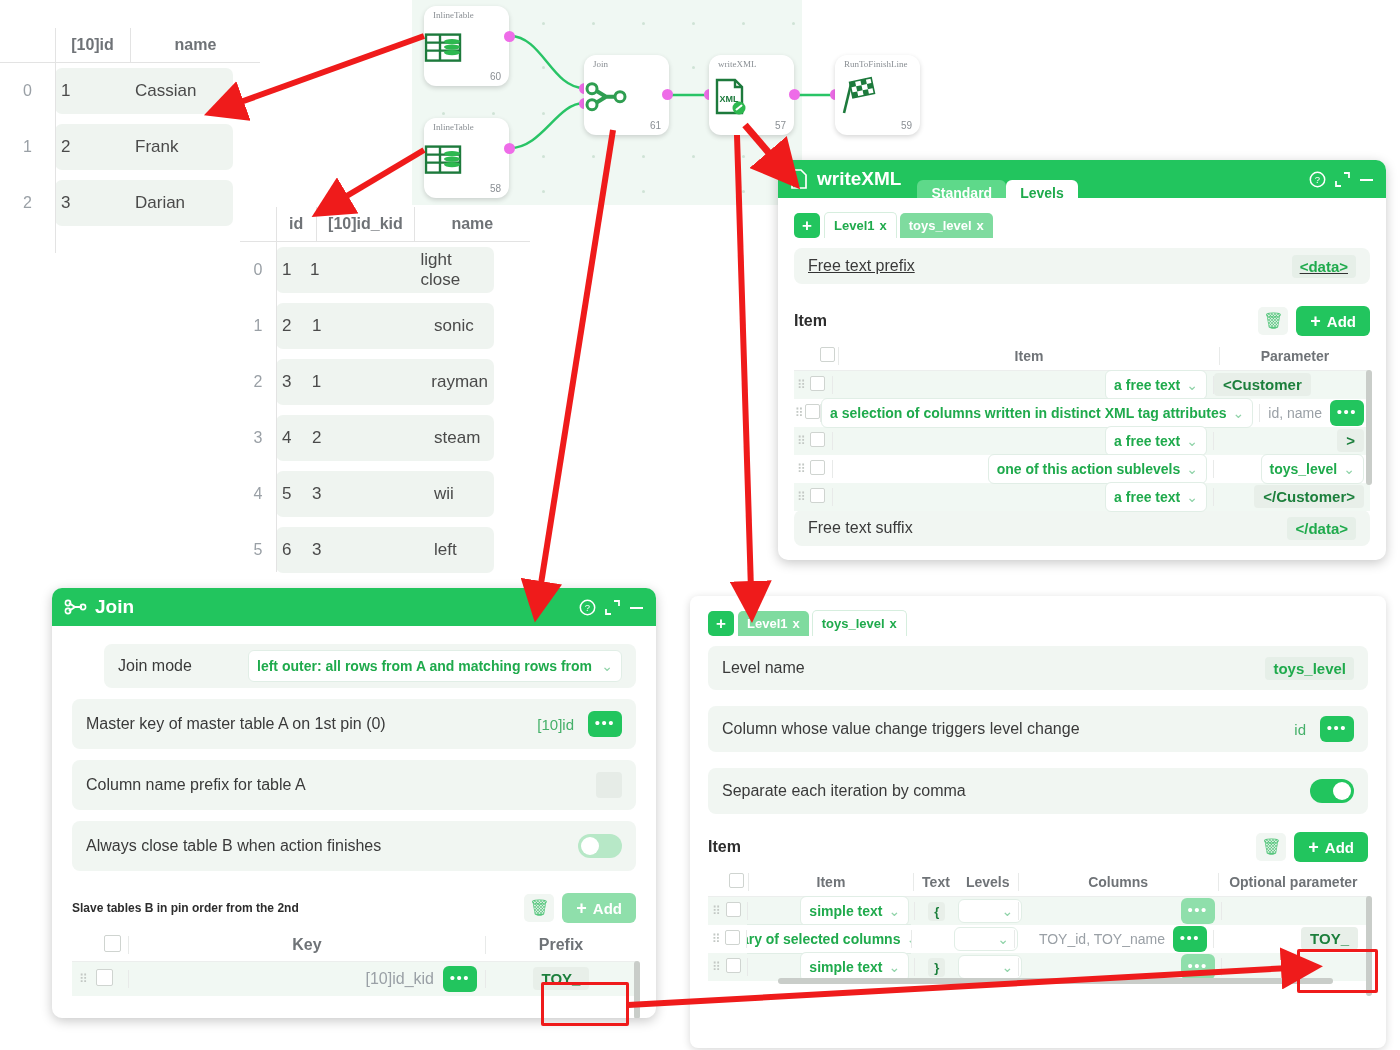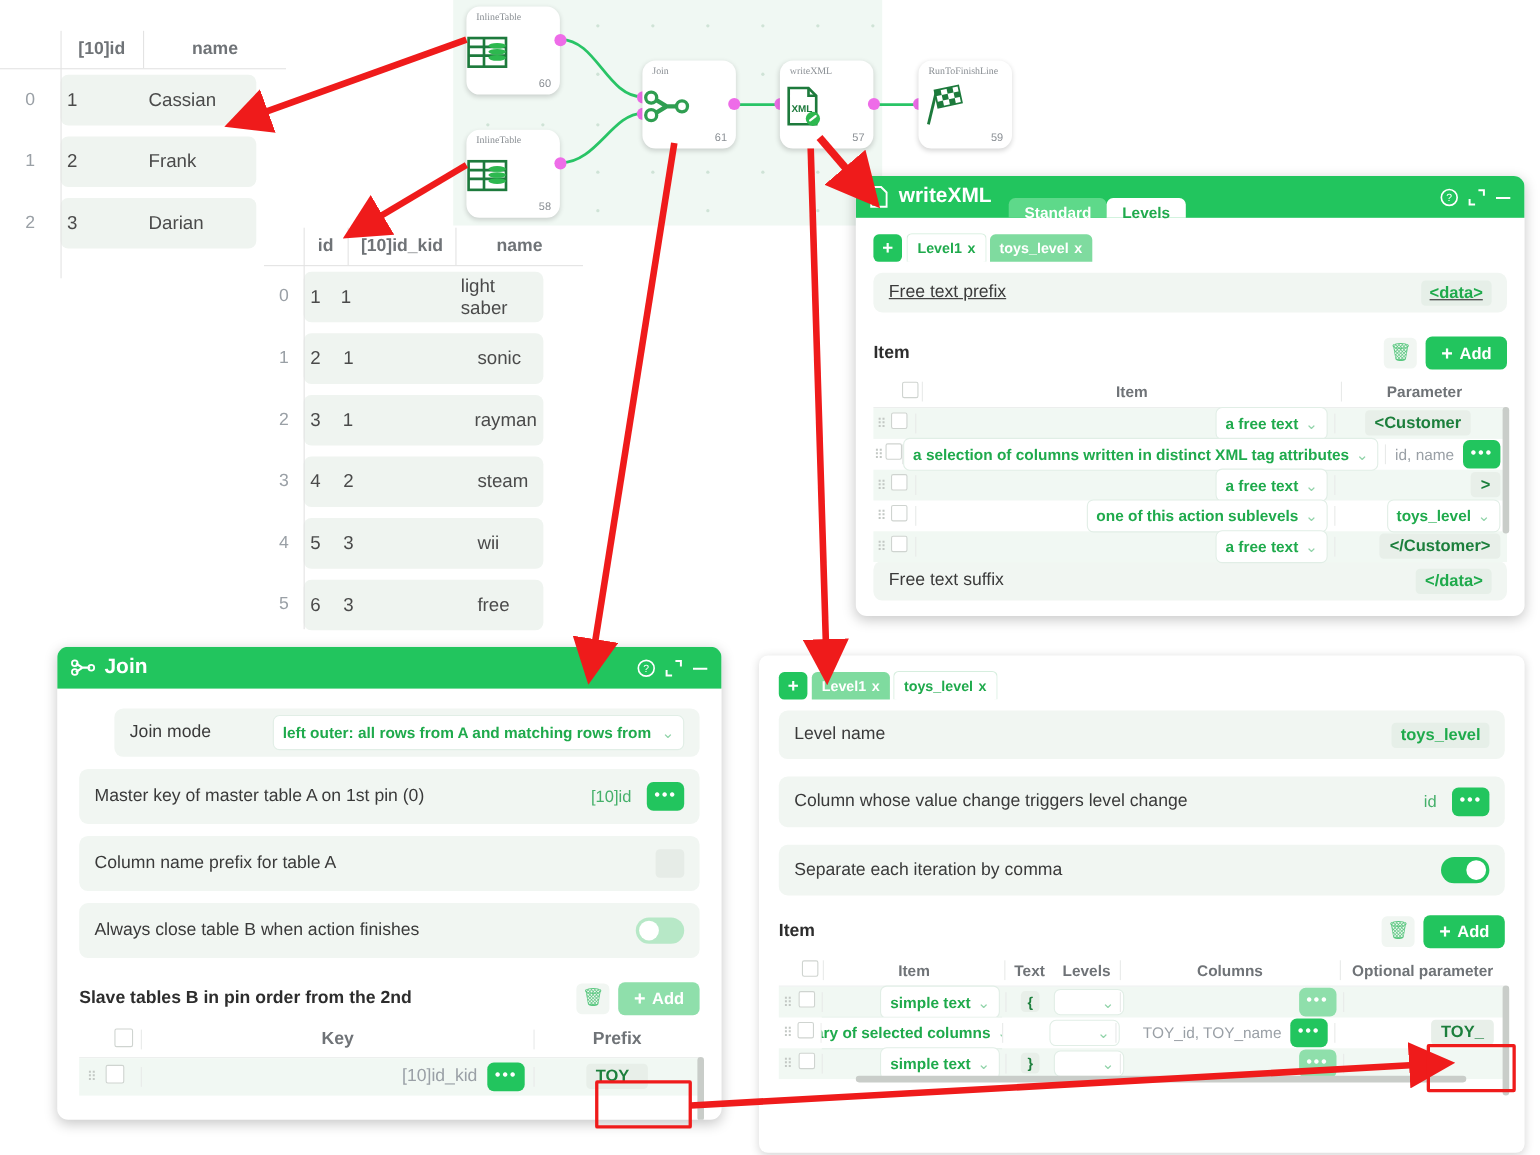--- a/index.html
+++ b/index.html
@@ -207,21 +207,21 @@
     <div class="idxcell" style="width:36px;"></div>
     <div class="hcell" style="width:30px;border-left:none;">id</div>
     <div class="hcell" style="width:90px;">[10]id_kid</div>
     <div class="hcell" style="width:110px;">name</div>
   </div>
   <div class="row">
     <div class="idx" style="width:36px;">0</div>
     <div class="rowbox" style="width:218px;">
       <div class="cell" style="width:18px;">1</div>
       <div class="cell" style="width:110px;">1</div>
-      <div class="cell">light saber</div>
+      <div class="cell">light close</div>
     </div>
   </div>
   <div class="row">
     <div class="idx" style="width:36px;">1</div>
     <div class="rowbox" style="width:218px;">
       <div class="cell" style="width:18px;">2</div>
       <div class="cell" style="width:110px;">1</div>
       <div class="cell">sonic</div>
     </div>
   </div>
@@ -247,21 +247,21 @@
       <div class="cell" style="width:18px;">5</div>
       <div class="cell" style="width:110px;">3</div>
       <div class="cell">wii</div>
     </div>
   </div>
   <div class="row">
     <div class="idx" style="width:36px;">5</div>
     <div class="rowbox" style="width:218px;">
       <div class="cell" style="width:18px;">6</div>
       <div class="cell" style="width:110px;">3</div>
-      <div class="cell">free</div>
+      <div class="cell">left</div>
     </div>
   </div>
 </div>
 
 <div id="flow-canvas" class="abs">
 
   <div class="dot" style="left:30px;top:22px;"></div>
     <div class="dot" style="left:80px;top:22px;"></div>
   <div class="dot" style="left:130px;top:22px;"></div>
     <div class="dot" style="left:180px;top:22px;"></div>
@@ -459,21 +459,21 @@
         <div class="grip">⠿</div>
         <div style="width:22px;"><span class="cbx" style="display:inline-block;"></span></div>
         <div class="vsep"></div>
         <div style="flex:1;text-align:right;padding-right:6px;">
           <span class="select">
               <span>a free text</span>
               <span class="cv">⌄</span>
             </span>
         </div>
         <div class="vsep"></div>
-        <div style="width:150px;text-align:center;padding-right:6px;">
+        <div style="width:150px;text-align:left;padding-right:6px;">
           <span class="pill">&lt;Customer</span>
         </div>
       </div>
 
       <div class="itr">
         <div class="grip">⠿</div>
         <div style="width:22px;"><span class="cbx" style="display:inline-block;"></span></div>
         <div class="vsep"></div>
         <div style="flex:1;text-align:right;padding-right:6px;">
           <span class="select">
@@ -601,21 +601,21 @@
     </div>
 
     <div class="field" style="height:50px;">
       <span class="flabel">Always close table B when action finishes</span>
       <span class="toggle off">
           <span class="knob"></span>
         </span>
     </div>
 
     <div class="sec-hd" style="margin-top:22px;">
-      <span class="sec-title" style="font-size:16px;">Slave tables B in pin order from the 2nd</span>
+      <span class="sec-title" style="font-size:12px;">Slave tables B in pin order from the 2nd</span>
       <span class="trash">🗑</span>
       <span class="addbtn pale">
         <span style="font-size:18px;line-height:14px;">+</span>
         <span>Add</span>
       </span>
     </div>
 
     <div class="itbl" style="height:66px;">
       <div class="ith" style="height:32px;">
         <div style="width:24px;"></div>

